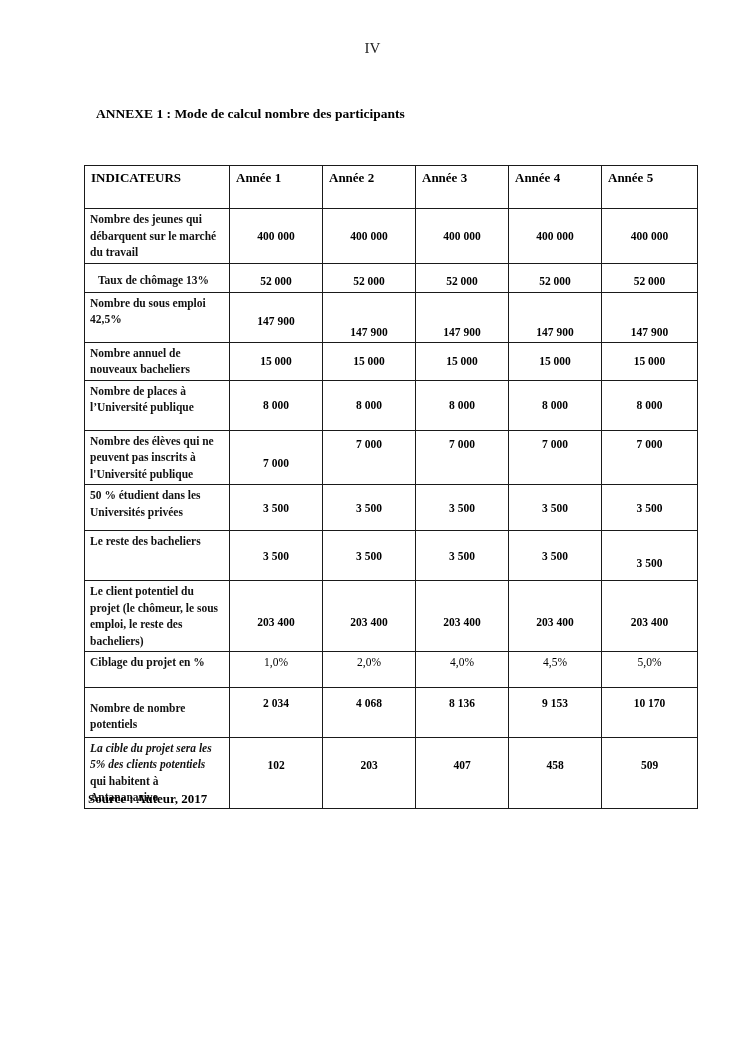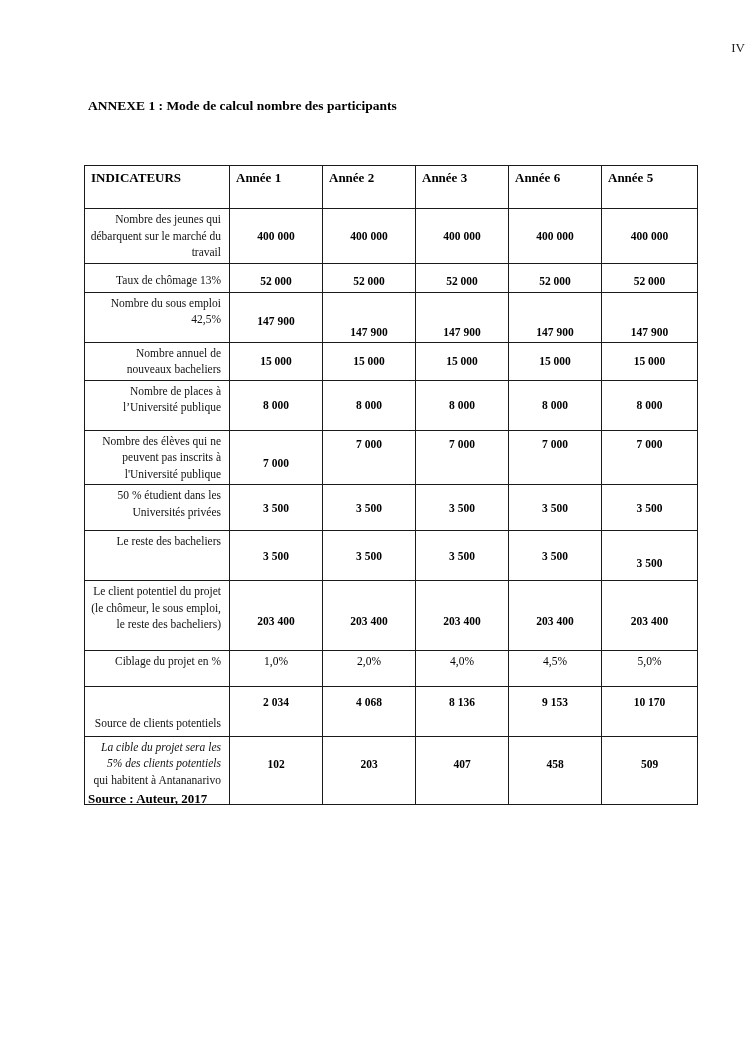--- a/index.html
+++ b/index.html
@@ -6,44 +6,44 @@
   body {
     width:745px; height:1053px;
     background:#ffffff;
     color:#111;
     font-family:"Liberation Serif", serif;
     position:relative;
     overflow:hidden;
   }
   .page-number {
     position:absolute; top:40px; left:0; width:100%;
-    text-align:right; font-size:13px; color:#222;
+    text-align:center; font-size:15px; color:#222;
   }
   .heading {
     position:absolute; top:98px; left:88px;
     font-size:13.5px; font-weight:bold; color:#000;
-    margin:0;
+    margin:8px;
   }
   table.calc {
     position:absolute; top:165px; left:84px;
     border-collapse:collapse; table-layout:fixed;
     width:613px;
   }
   table.calc td, table.calc th {
     border:1px solid #1a1a1a;
     overflow:hidden;
   }
   th {
     font-size:13px; font-weight:bold; text-align:left;
     vertical-align:top; padding:4px 4px 4px 6px; color:#000;
   }
   td.label {
     font-size:11.5px; line-height:16.5px;
-    vertical-align:top; text-align:right;
-    padding:2px 8px 2px 5px; color:#111;
+    vertical-align:top; text-align:left;
+    padding:2px 8px 2px 5px; color:#111;font-weight:bold;
   }
   td.val {
     font-size:11.5px; font-weight:bold; text-align:center;
     vertical-align:middle; padding:1px 2px; color:#000;
   }
   .it { font-style:italic; }
 
   
   tr:nth-child(1)  { height:43px;margin-top:48px; }
   tr:nth-child(2)  { height:50px; }
@@ -100,21 +100,21 @@
       <col style="width:93px">
         <col style="width:93px">
         <col style="width:96px">
     </colgroup>
     <tbody>
         <tr>
           <th>INDICATEURS</th>
           <th>Année 1</th>
           <th>Année 2</th>
           <th>Année 3</th>
-          <th>Année 6</th>
+          <th>Année 4</th>
           <th>Année 5</th>
         </tr>
         <tr>
           <td class="label">Nombre des jeunes qui débarquent sur le marché du travail</td>
           <td class="val">400 000</td>
           <td class="val">400 000</td>
           <td class="val">400 000</td>
           <td class="val">400 000</td>
           <td class="val">400 000</td>
         </tr>
@@ -184,21 +184,21 @@
         </tr>
         <tr>
           <td class="label">Ciblage du projet en %</td>
           <td class="val">1,0%</td>
           <td class="val">2,0%</td>
           <td class="val">4,0%</td>
           <td class="val">4,5%</td>
           <td class="val">5,0%</td>
         </tr>
         <tr>
-          <td class="label">Source de clients potentiels</td>
+          <td class="label">Nombre de nombre potentiels</td>
           <td class="val">2 034</td>
           <td class="val">4 068</td>
           <td class="val">8 136</td>
           <td class="val">9 153</td>
           <td class="val">10 170</td>
         </tr>
         <tr>
           <td class="label"><span class="it">La cible du projet sera les 5% des clients potentiels </span><span>qui habitent à Antananarivo</span></td>
           <td class="val">102</td>
           <td class="val">203</td>

